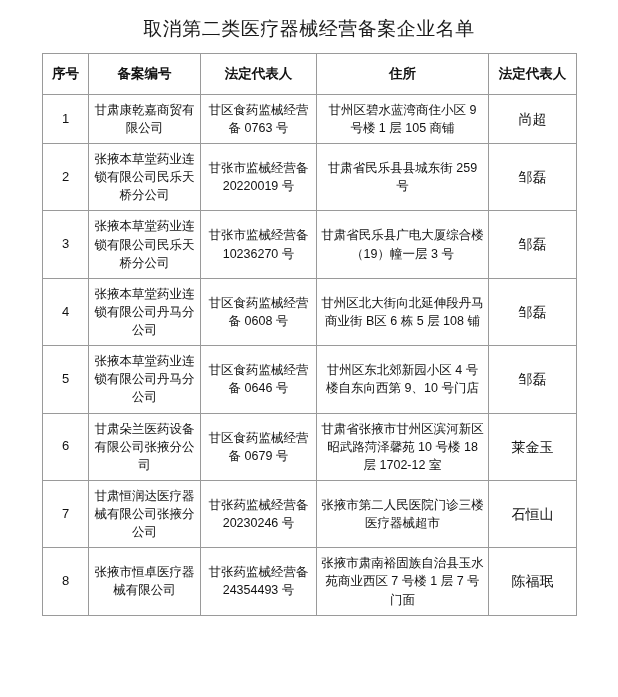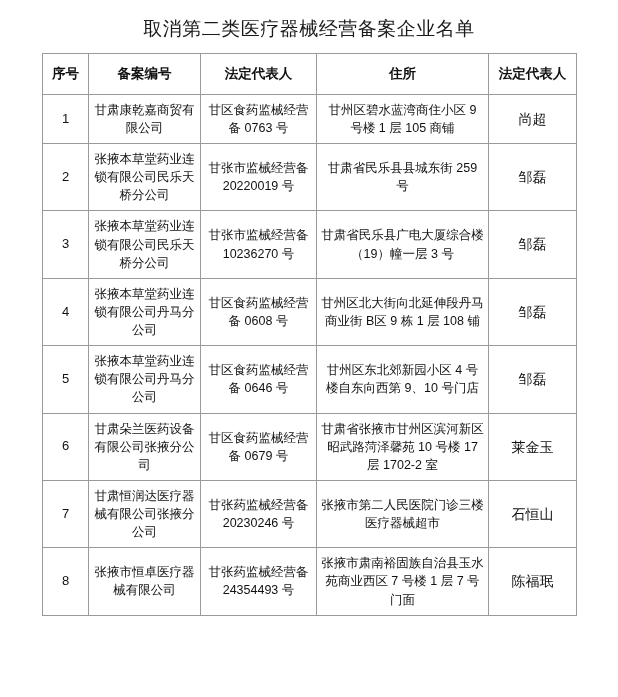--- a/index.html
+++ b/index.html
@@ -109,35 +109,35 @@
           <td class="idx">3</td>
           <td class="name">张掖本草堂药业连锁有限公司民乐天桥分公司</td>
           <td class="code">甘张市监械经营备 10236270 号</td>
           <td class="addr">甘肃省民乐县广电大厦综合楼（19）幢一层 3 号</td>
           <td class="rep">邹磊</td>
         </tr>
         <tr>
           <td class="idx">4</td>
           <td class="name">张掖本草堂药业连锁有限公司丹马分公司</td>
           <td class="code">甘区食药监械经营备 0608 号</td>
-          <td class="addr">甘州区北大街向北延伸段丹马商业街 B区 9 栋 1 层 108 铺</td>
+          <td class="addr">甘州区北大街向北延伸段丹马商业街 B区 6 栋 5 层 108 铺</td>
           <td class="rep">邹磊</td>
         </tr>
         <tr>
           <td class="idx">5</td>
           <td class="name">张掖本草堂药业连锁有限公司丹马分公司</td>
           <td class="code">甘区食药监械经营备 0646 号</td>
           <td class="addr">甘州区东北郊新园小区 4 号楼自东向西第 9、10 号门店</td>
           <td class="rep">邹磊</td>
         </tr>
         <tr>
           <td class="idx">6</td>
           <td class="name">甘肃朵兰医药设备有限公司张掖分公司</td>
           <td class="code">甘区食药监械经营备 0679 号</td>
-          <td class="addr">甘肃省张掖市甘州区滨河新区昭武路菏泽馨苑 10 号楼 17 层 1702-2 室</td>
+          <td class="addr">甘肃省张掖市甘州区滨河新区昭武路菏泽馨苑 10 号楼 18 层 1702-12 室</td>
           <td class="rep">莱金玉</td>
         </tr>
         <tr>
           <td class="idx">7</td>
           <td class="name">甘肃恒润达医疗器械有限公司张掖分公司</td>
           <td class="code">甘张药监械经营备 20230246 号</td>
           <td class="addr">张掖市第二人民医院门诊三楼医疗器械超市</td>
           <td class="rep">石恒山</td>
         </tr>
         <tr>

